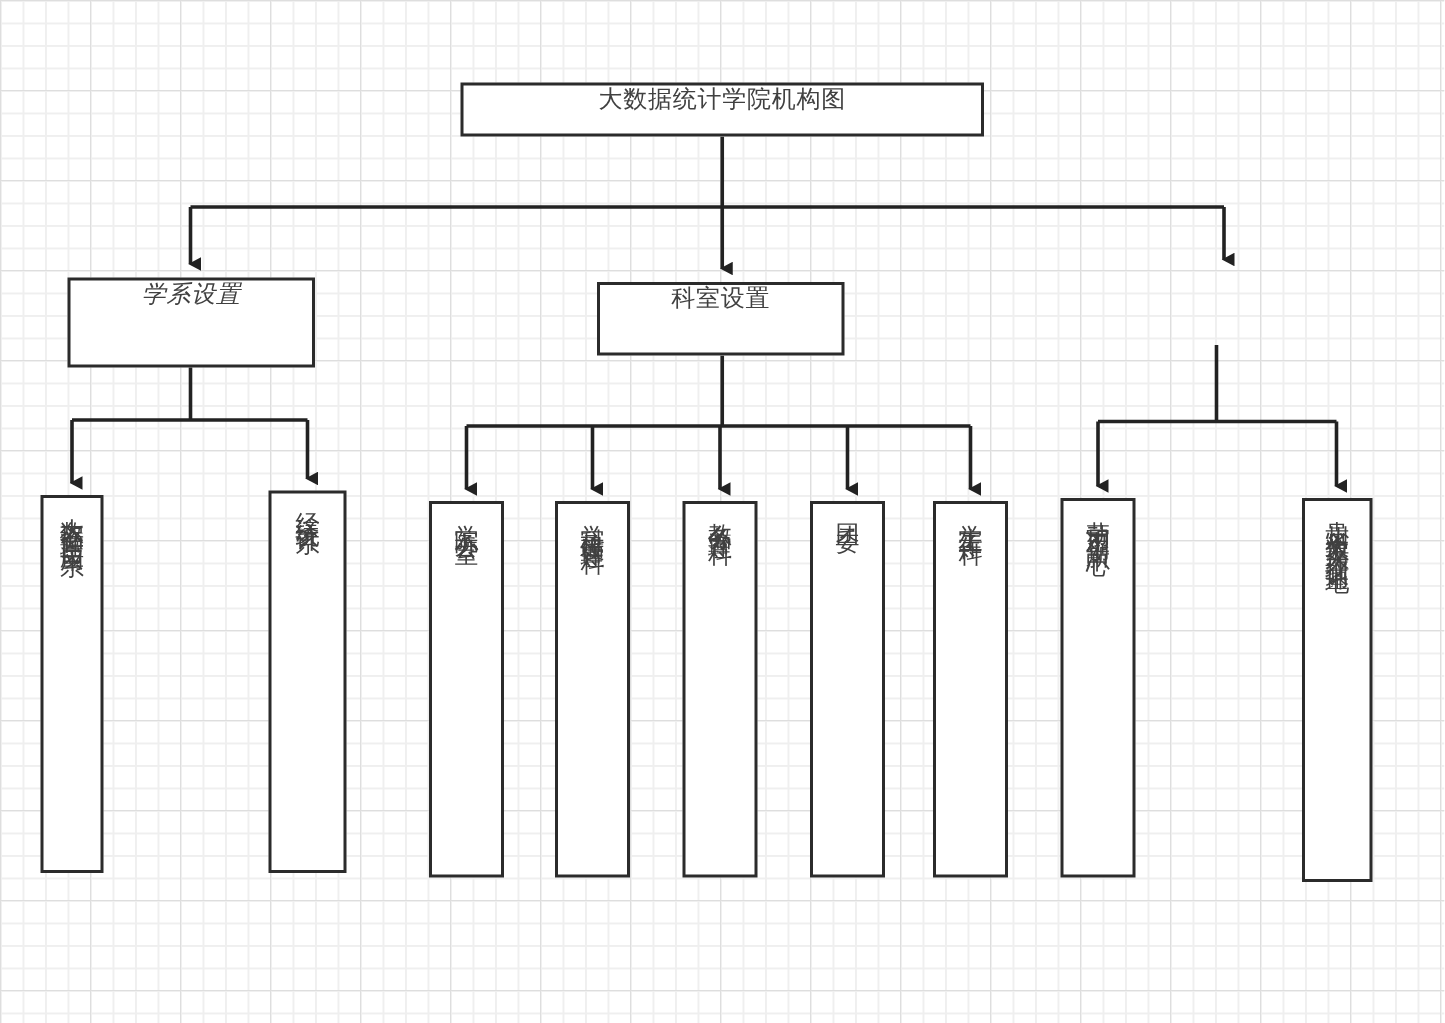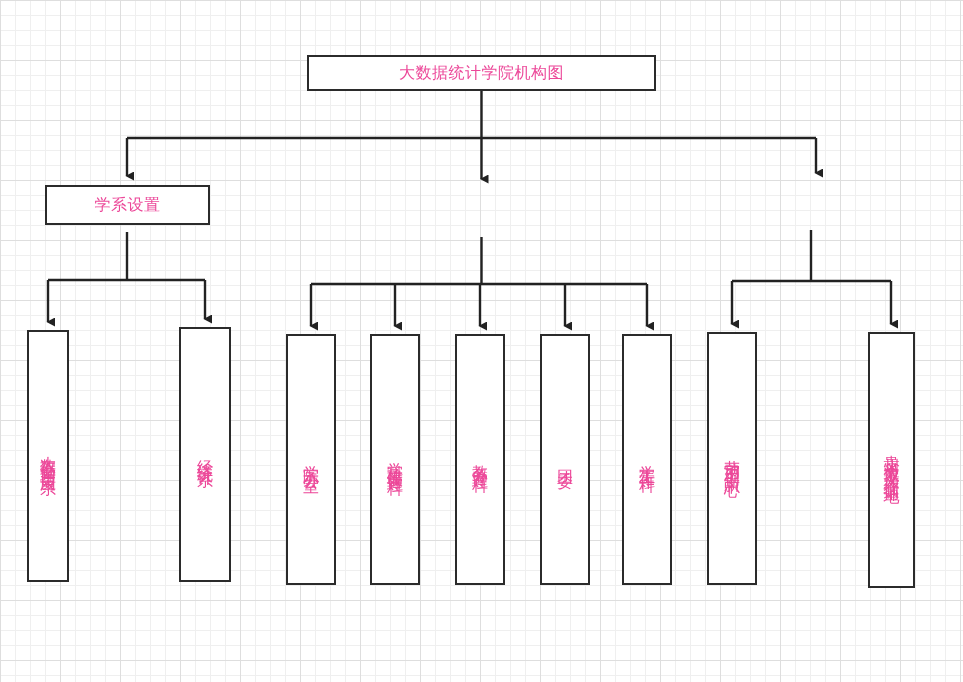--- a/index.html
+++ b/index.html
@@ -35,23 +35,23 @@
     width: 963px;
     height: 682px;
     pointer-events: none;
   }
   .node {
     position: absolute;
     box-sizing: border-box;
     background: #ffffff;
     border: 2px solid #2b2b2b;
     display: flex;
-    align-items: center;
+    align-items: flex-start;
     justify-content: center;
-    color: #ec4899;
+    color: #404040;
     line-height: 1.18;
   }
   .node.h {
     font-size: 16px;
     letter-spacing: 0.5px;
   }
   .node.v {
     font-size: 16px;
     letter-spacing: 1px;
   }
@@ -108,22 +108,25 @@
       <path d="M732,281 L891,281" stroke="#222222" stroke-width="2.4" fill="none"></path>
       <path d="M732,281 L732,324" stroke="#222222" stroke-width="2.4" fill="none" marker-end="url(#arrow)"></path>
       <path d="M891,281 L891,324" stroke="#222222" stroke-width="2.4" fill="none" marker-end="url(#arrow)"></path>
     </g>
   </svg>
 
   <div class="node h title" style="left:307px; top:55px; width:349px; height:36px;">
     <span>大数据统计学院机构图</span>
   </div>
 
-  <div class="node h" style="left:45px; top:185px; width:165px; height:40px;">
+  <div class="node h" style="left:45px; top:185px; width:165px; height:60px;font-style:italic;">
     <span>学系设置</span>
+  </div>
+  <div class="node h" style="left:398px; top:188px; width:165px; height:49px;">
+    <span>科室设置</span>
   </div>
 
   <div class="node v" style="left:27px; top:330px; width:42px; height:252px;">
     <span class="vtext">大数据管理与应用系</span>
   </div>
   <div class="node v" style="left:179px; top:327px; width:52px; height:255px;">
     <span class="vtext">经济统计系</span>
   </div>
   <div class="node v" style="left:286px; top:334px; width:50px; height:251px;">
     <span class="vtext">学院办公室</span>

